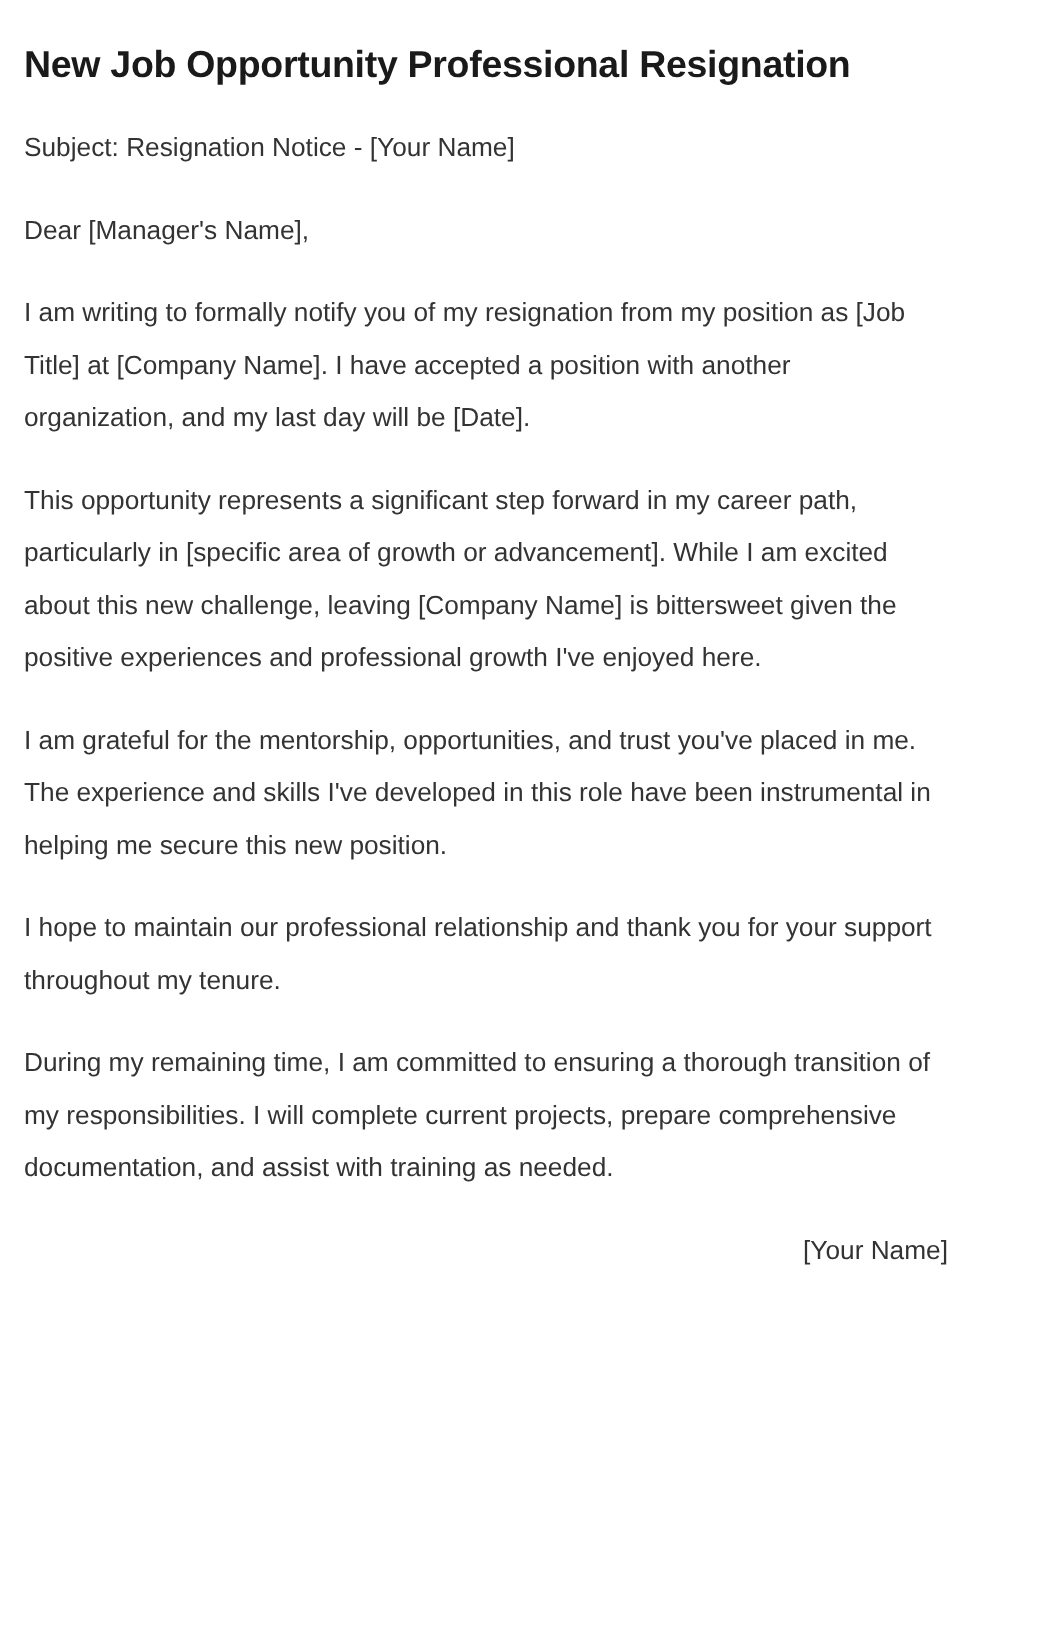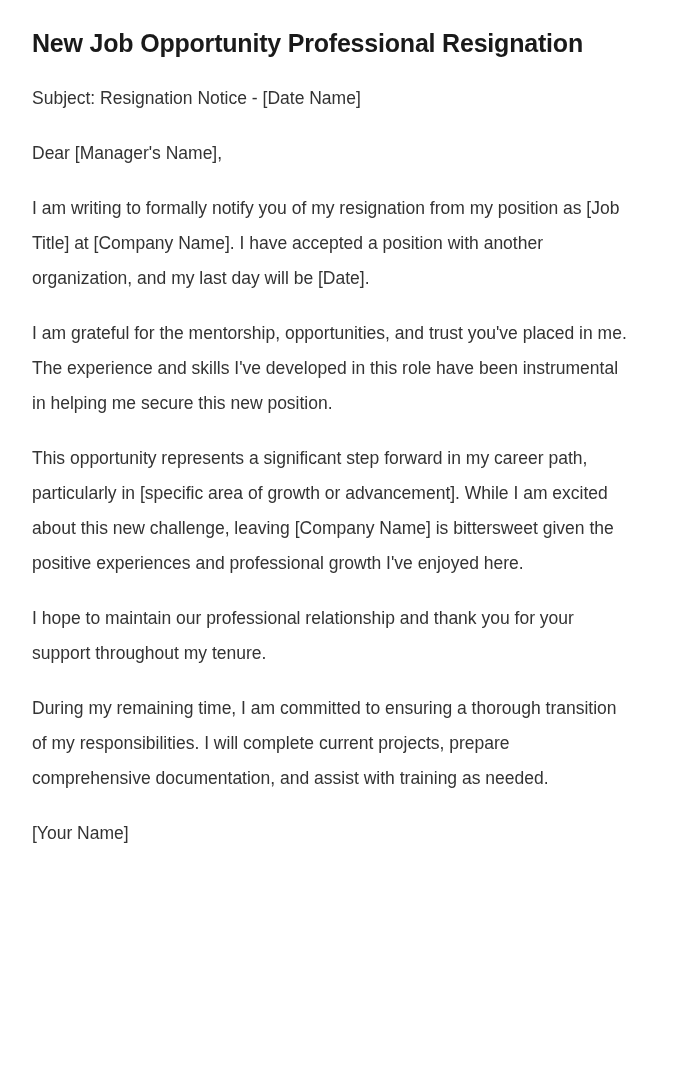--- a/index.html
+++ b/index.html
@@ -9,56 +9,57 @@
   }
   body {
     width: 700px;
     min-height: 1083px;
     font-family: "Liberation Sans", sans-serif;
     -webkit-font-smoothing: antialiased;
   }
   .letter {
     box-sizing: border-box;
     width: 672px;
-    padding: 16px 40px 40px 32px;
+    padding: 16px 40px 40px 16px;
   }
   .doc-title {
     font-size: 25px;
     line-height: 30px;
     font-weight: 700;
     color: #1a1a1a;
     letter-spacing: -0.2px;
     margin: 12px 0 23px 0;
   }
   .doc-par {
     font-size: 17.5px;
     line-height: 35px;
     color: #333333;
     margin: 0 0 20px 0;
     max-width: 620px;
   }
   .doc-par:last-child {
     margin-bottom: 0;
+    text-align: right;
   }
 </style>
 </head>
 <body>
 
 <article class="letter">
   <h1 class="doc-title">New Job Opportunity Professional Resignation</h1>
 
-  <p class="doc-par">Subject: Resignation Notice - [Date Name]</p>
+  <p class="doc-par">Subject: Resignation Notice - [Your Name]</p>
 
   <p class="doc-par">Dear [Manager's Name],</p>
 
   <p class="doc-par">I am writing to formally notify you of my resignation from my position as [Job Title] at [Company Name]. I have accepted a position with another organization, and my last day will be [Date].</p>
 
+  <p class="doc-par">This opportunity represents a significant step forward in my career path, particularly in [specific area of growth or advancement]. While I am excited about this new challenge, leaving [Company Name] is bittersweet given the positive experiences and professional growth I've enjoyed here.</p>
+
   <p class="doc-par">I am grateful for the mentorship, opportunities, and trust you've placed in me. The experience and skills I've developed in this role have been instrumental in helping me secure this new position.</p>
-
-  <p class="doc-par">This opportunity represents a significant step forward in my career path, particularly in [specific area of growth or advancement]. While I am excited about this new challenge, leaving [Company Name] is bittersweet given the positive experiences and professional growth I've enjoyed here.</p>
 
   <p class="doc-par">I hope to maintain our professional relationship and thank you for your support throughout my tenure.</p>
 
   <p class="doc-par">During my remaining time, I am committed to ensuring a thorough transition of my responsibilities. I will complete current projects, prepare comprehensive documentation, and assist with training as needed.</p>
 
 
   <p class="doc-par">[Your Name]</p>
 </article>
 
 </body></html>

